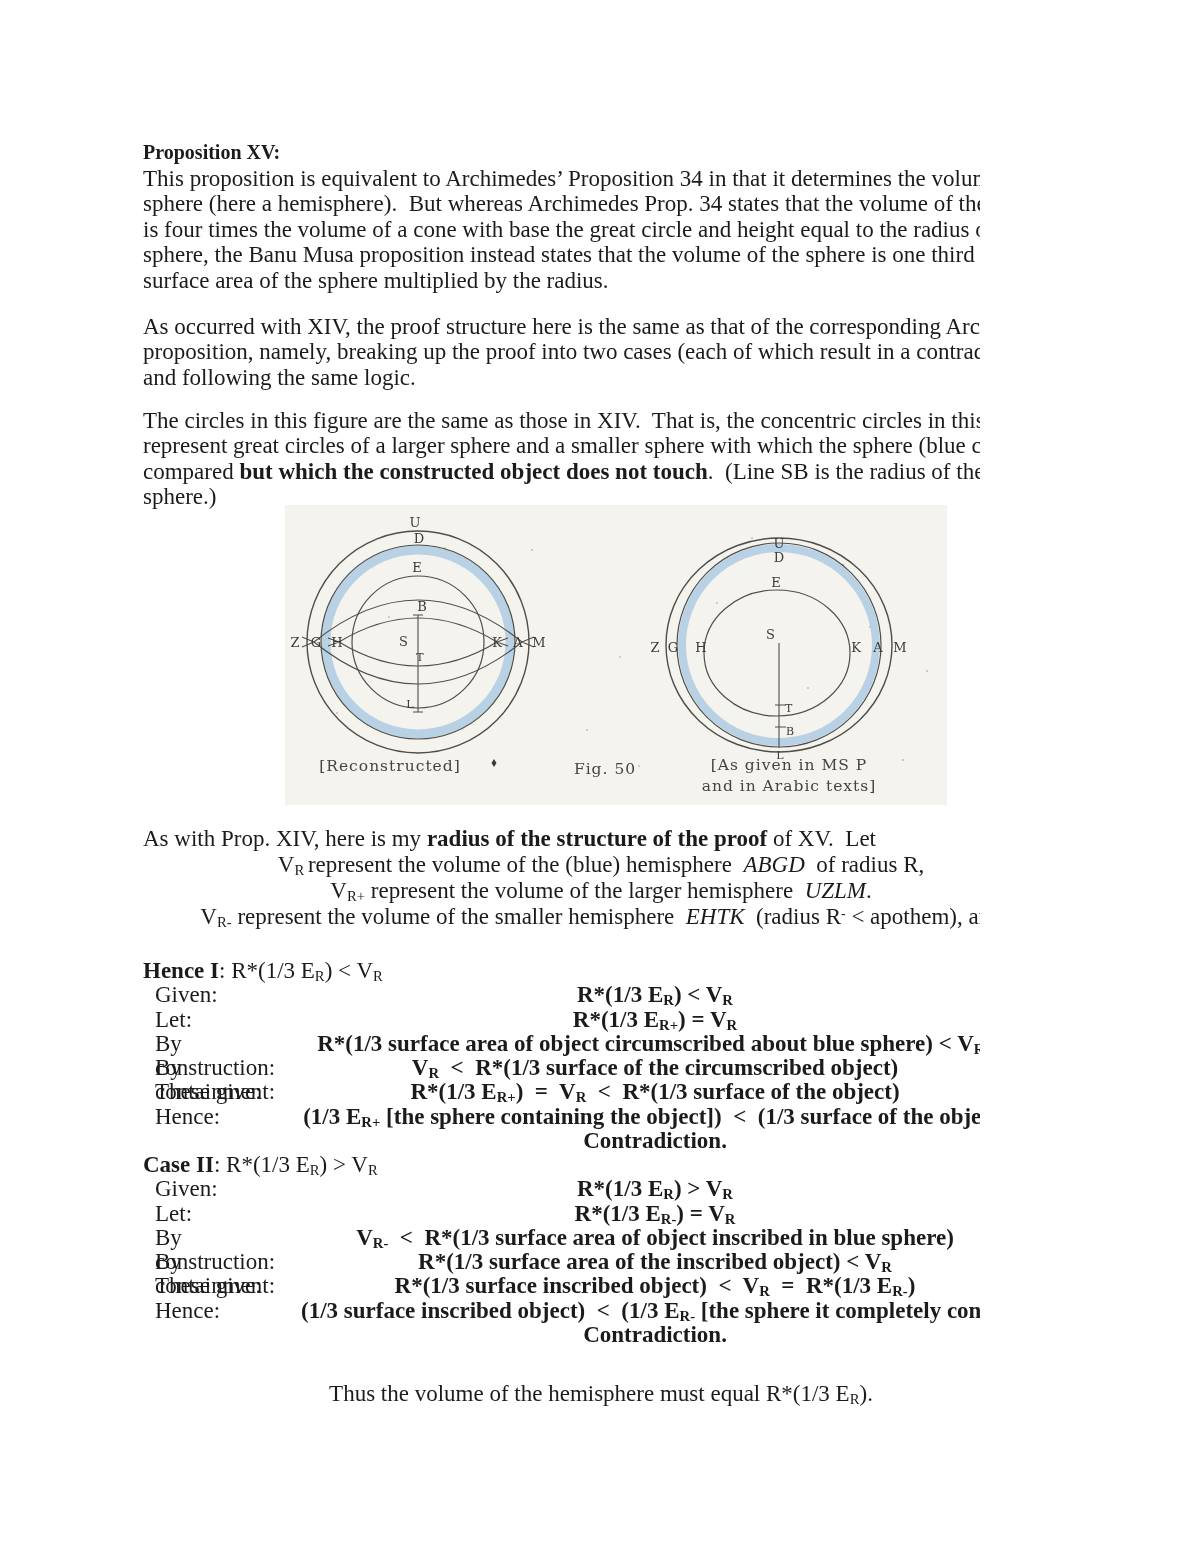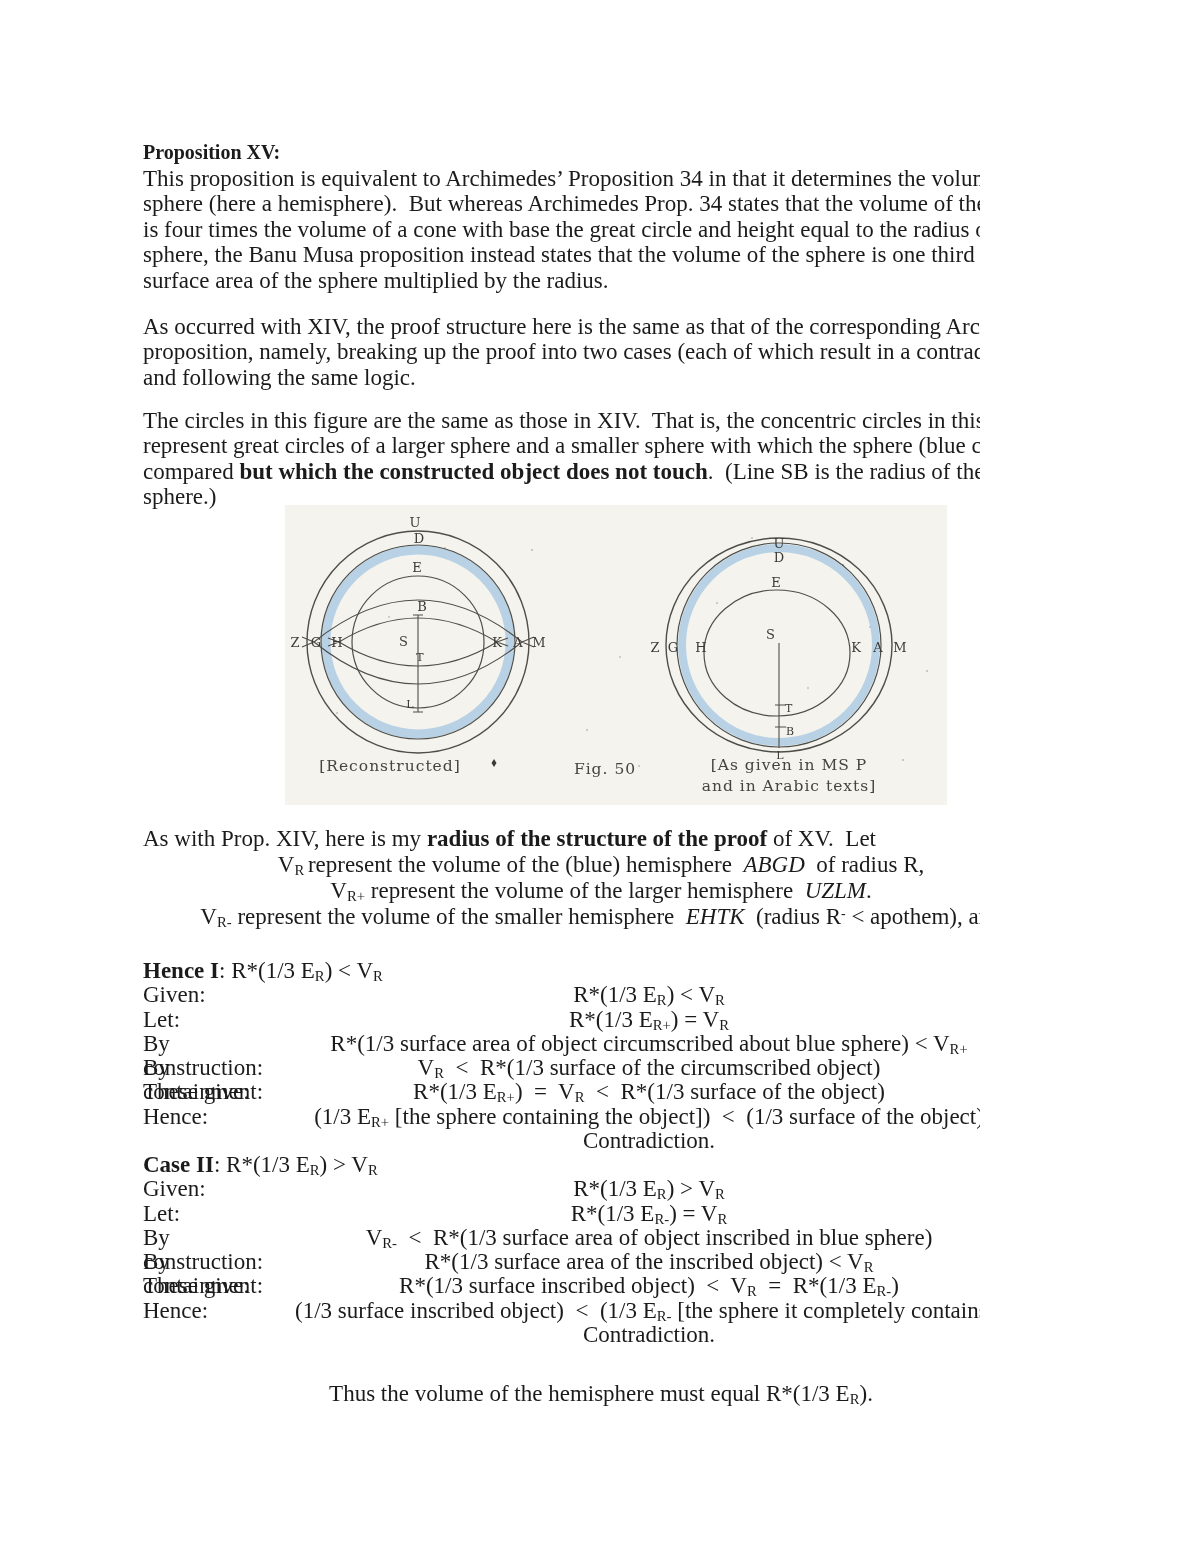--- a/index.html
+++ b/index.html
@@ -10,22 +10,22 @@
   .para{position:absolute;left:143px;width:916px;font-size:23px;line-height:25.4px;}
   .title{font-weight:bold;font-size:20px;}
   .center{text-align:center;}
   b{font-weight:bold;}
   i{font-style:italic;}
   sub{font-size:0.64em;line-height:0;vertical-align:-0.2em;}
   sup{font-size:0.6em;line-height:0;vertical-align:0.45em;}
   .outline-line{line-height:26px;height:26px;white-space:nowrap;}
   .case-header{line-height:24.3px;height:24.3px;white-space:nowrap;}
   .case-row{display:flex;line-height:24.3px;height:24.3px;}
-  .case-label{flex:0 0 146px;width:146px;}
-  .case-content{flex:1;text-align:center;padding-right:50px;white-space:nowrap;}
+  .case-label{flex:0 0 146px;width:146px;margin-left:12px;}
+  .case-content{flex:1;text-align:center;padding-right:50px;white-space:nowrap;font-weight:bold;}
   .page-number{position:absolute;left:1042px;top:1436px;font-size:19px;}
   svg text{font-family:"DejaVu Serif",serif;}
   .figlabel{font-size:13px;fill:#3c3b37;}
   .figlabel-sm{font-size:11px;fill:#3c3b37;}
   .figcaption{font-size:15.5px;letter-spacing:1px;fill:#45443f;}
 </style>
 </head>
 <body>
 
 <div class="page">

